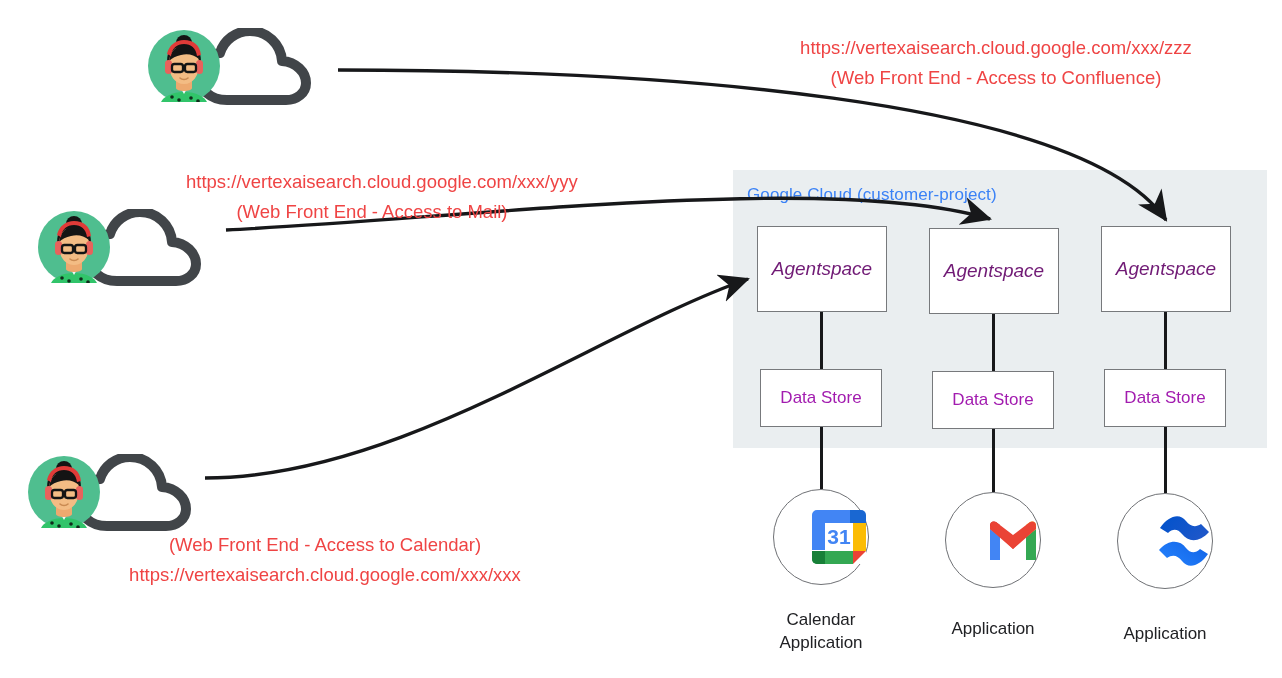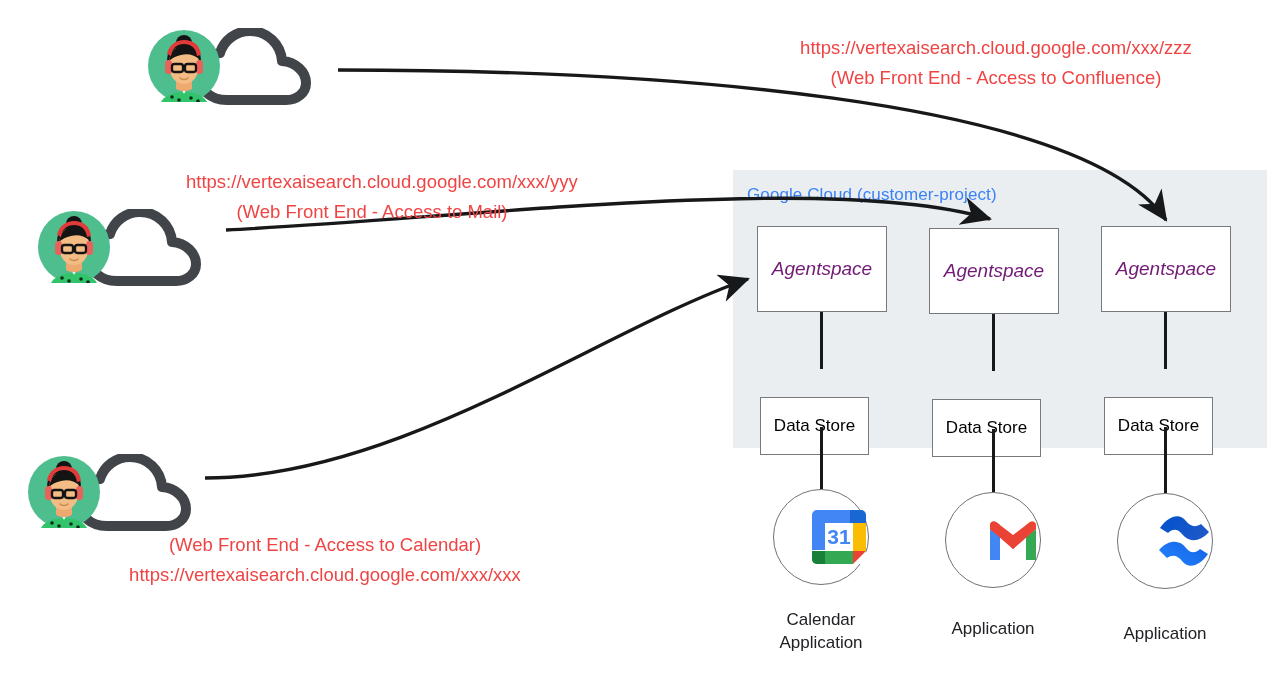--- a/index.html
+++ b/index.html
@@ -62,25 +62,24 @@
     text-align: center;
   }
   .box-agentspace {
     width: 130px;
     height: 86px;
     font-size: 19px;
     font-style: italic;
     color: #701a75;
   }
   .box-datastore {
-    width: 109px;
+    width: 122px;
     height: 58px;
     font-size: 17px;
-    color: #000000;
-    margin-top: 28px;
+    color: #a21caf;
   }
 
   
   .connector {
     position: absolute;
     width: 3px;
     background: #17181a;
   }
 
   

